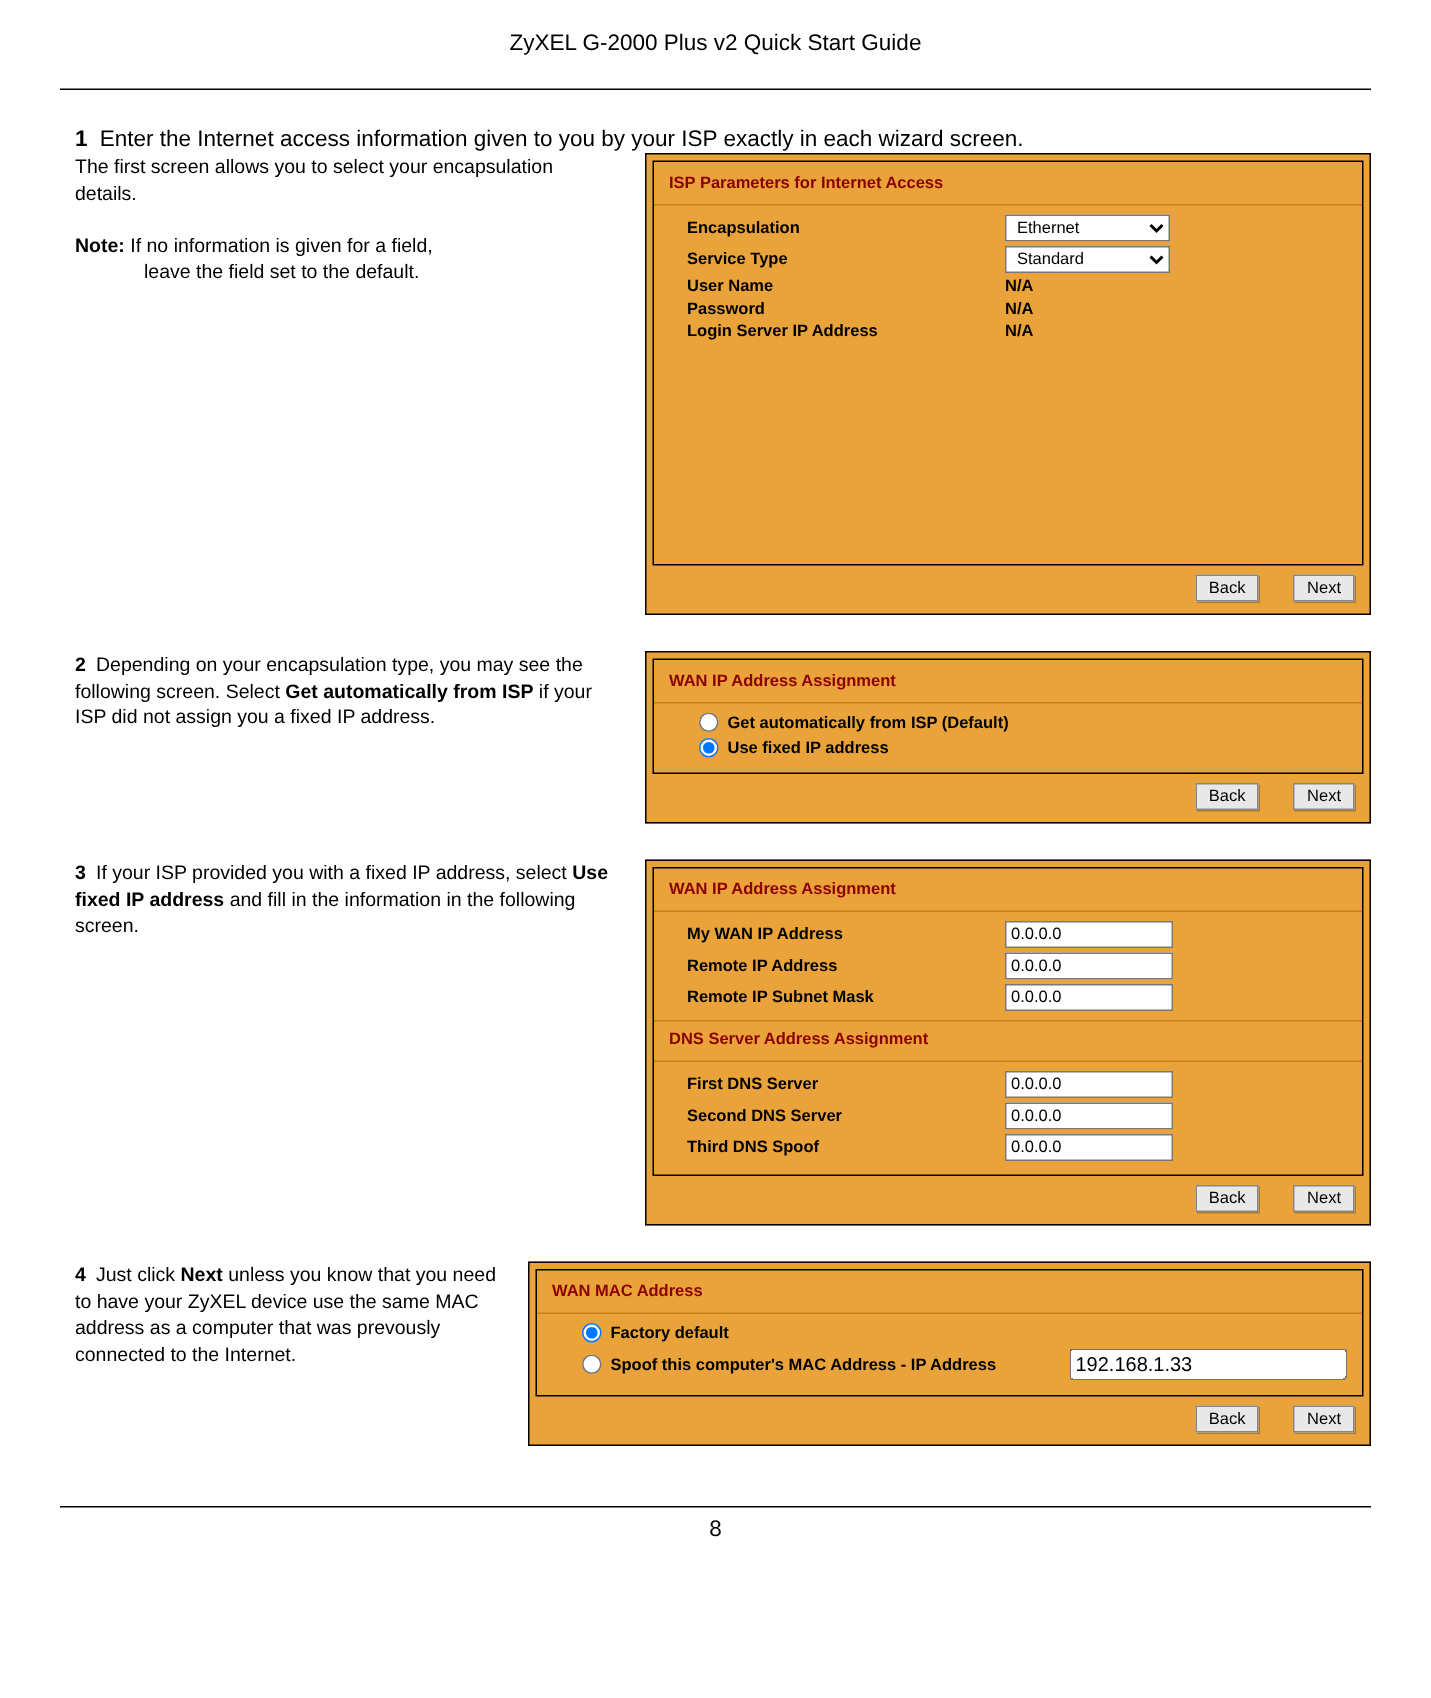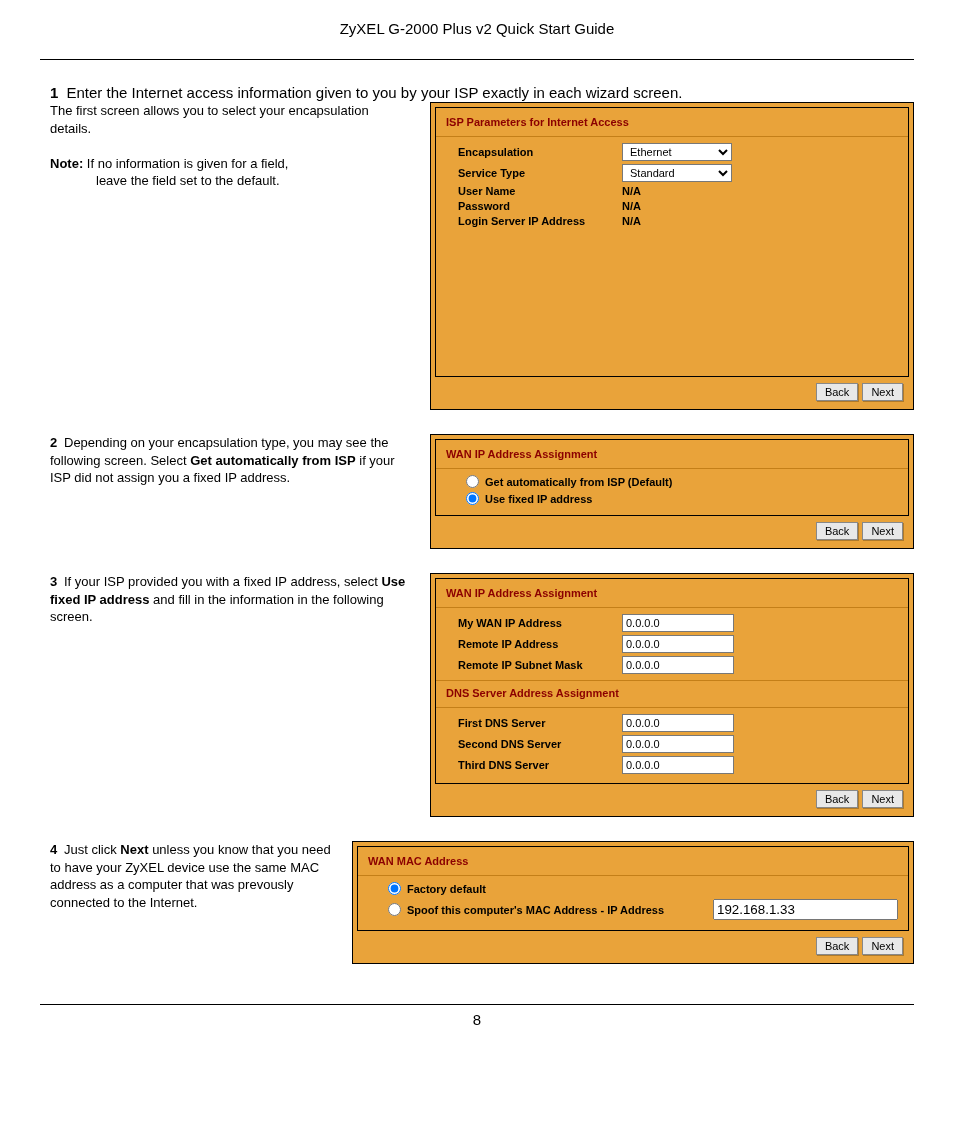--- a/index.html
+++ b/index.html
@@ -76,21 +76,21 @@
     border: none;
     border-top: 1px solid #c47f18;
     margin: 6px -10px;
   }
   .form-row {
     display: flex;
     align-items: center;
     margin: 3px 0 3px 12px;
   }
   .form-row .lbl {
-    width: 164px;
+    width: 212px;
     font-weight: 700;
     font-size: 11px;
   }
   .form-row .val {
     font-weight: 700;
     font-size: 11px;
   }
   .form-row select, .form-row input[type="text"] {
     font-size: 11px;
     font-family: Arial, sans-serif;
@@ -116,20 +116,21 @@
     gap:4px;
     padding:6px 6px 4px 0;
   }
   .btn {
     background:#e8e8e8;
     border:1px solid #888;
     font-size:11px;
     padding:2px 8px;
     cursor:pointer;
     box-shadow: 1px 1px 0 rgba(0,0,0,.25);
+    margin-left: 19px;
   }
   .spacer-large { height: 140px; }
   input[type="radio"]{ margin:0; }
   b { font-weight:700; }
 </style>
 </head>
 <body>
 
 <div class="page">
 
@@ -237,21 +238,21 @@
           <hr class="hr">
           <div class="form-row">
             <span class="lbl">First DNS Server</span>
             <input type="text" value="0.0.0.0" style="">
           </div>
           <div class="form-row">
             <span class="lbl">Second DNS Server</span>
             <input type="text" value="0.0.0.0" style="">
           </div>
           <div class="form-row">
-            <span class="lbl">Third DNS Server</span>
+            <span class="lbl">Third DNS Spoof</span>
             <input type="text" value="0.0.0.0" style="">
           </div>
         </div>
         <div class="btn-row">
           <button class="btn">Back</button>
           <button class="btn">Next</button>
         </div>
       </div>
     </div>
   </div>

